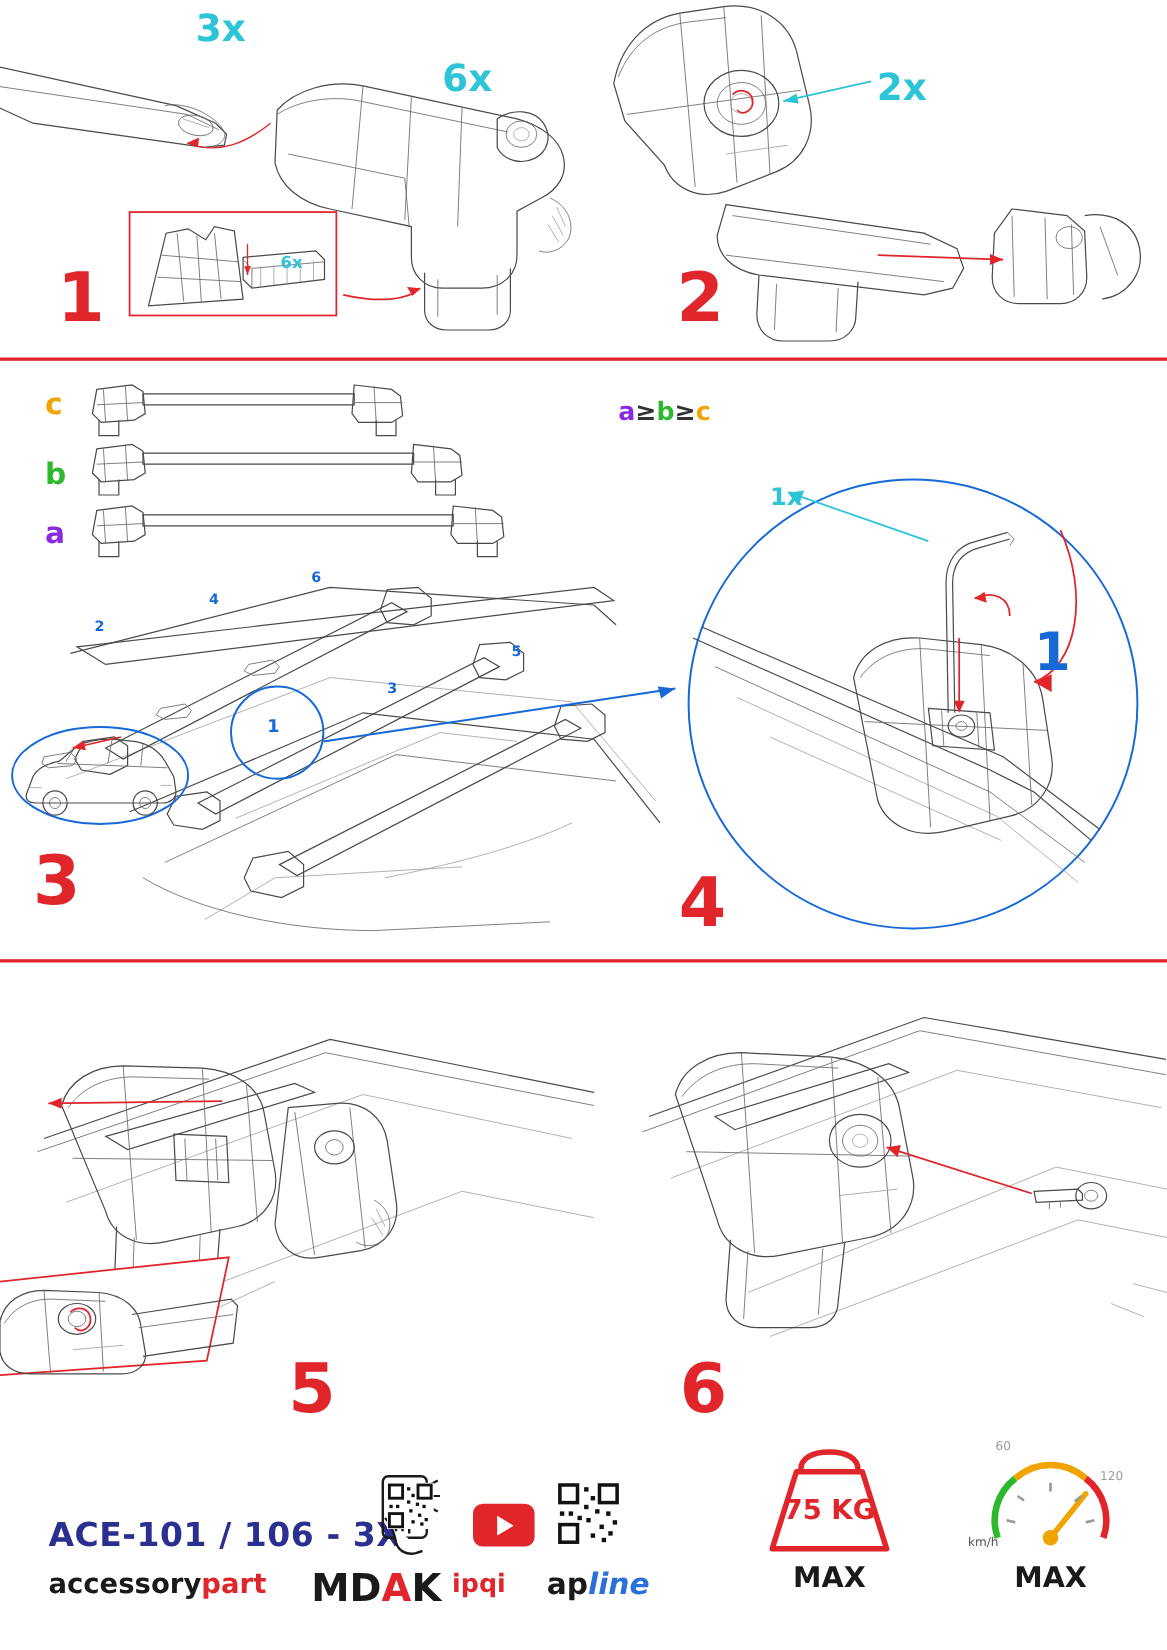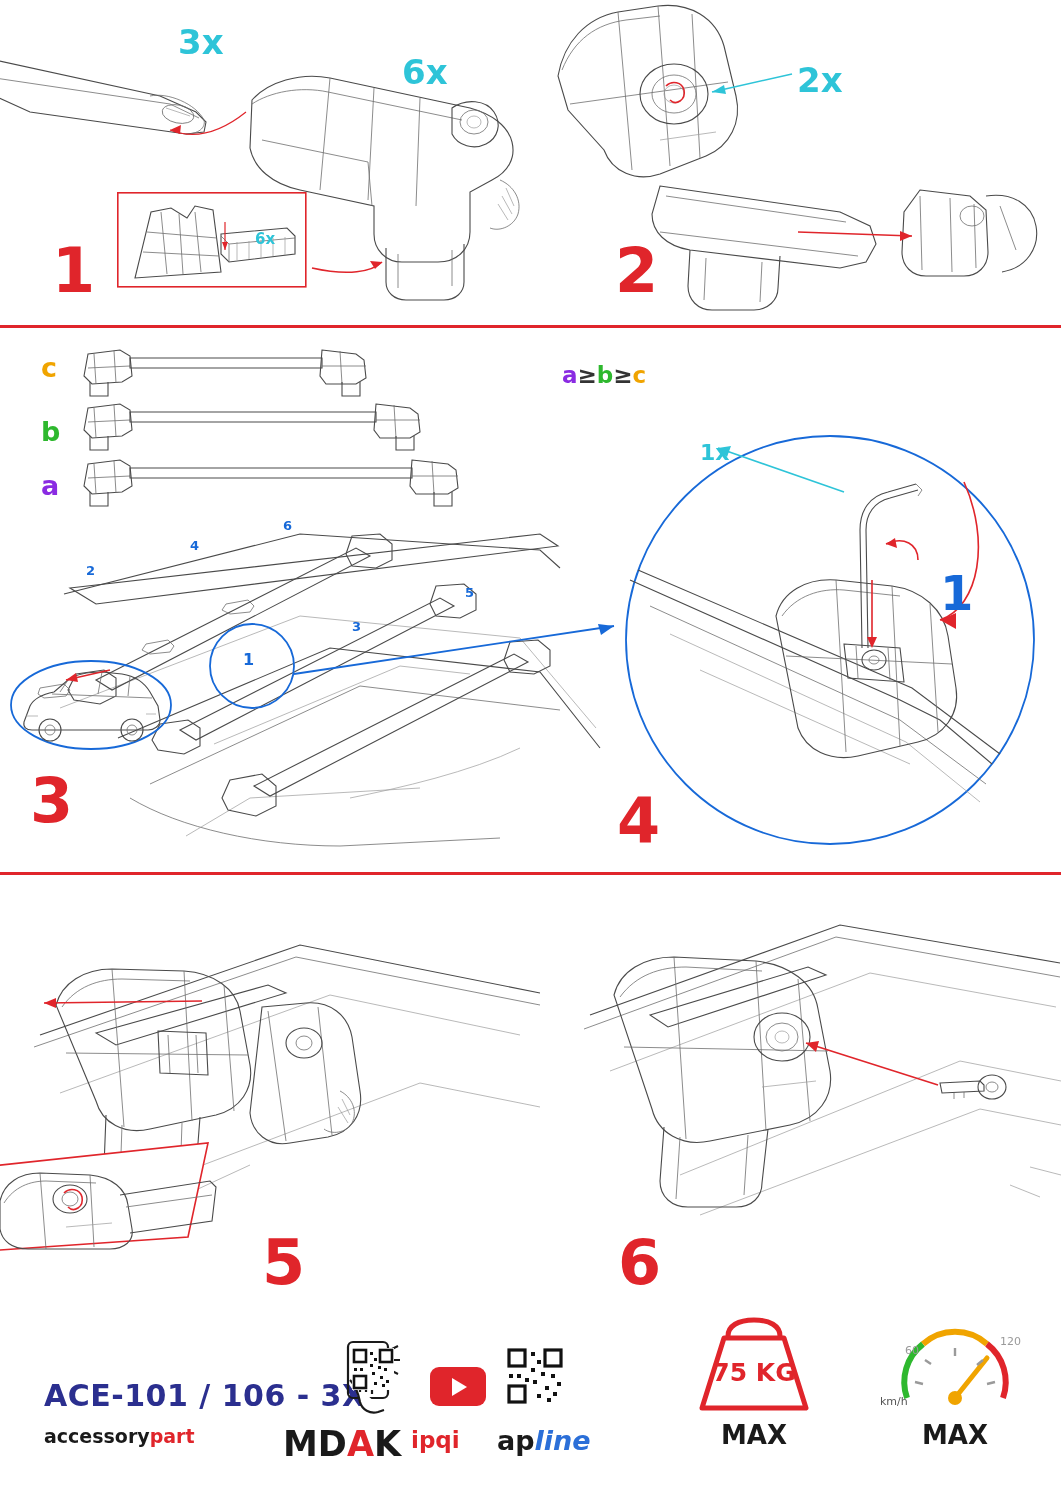--- a/index.html
+++ b/index.html
@@ -42,21 +42,21 @@
   #step6 { left:618px; top:1232px; }
 
   
   .qty {
     position:absolute;
     color:#2ec4d8;
     font-size:34px;
     font-weight:bold;
     font-family:"DejaVu Sans", sans-serif;
   }
-  #qty3x { left:178px; top:22px; }
+  #qty3x { left:178px; top:6px; }
   #qty6x { left:402px; top:52px; }
   #qty2x { left:797px; top:60px; }
   #qty1x { left:700px; top:440px; font-size:22px; }
   #qty6small { left:255px; top:230px; font-size:15px; color:#2ec4d8; }
 
   
   .letter { position:absolute; font-size:27px; font-weight:bold; }
   #letA { left:41px; top:470px; color:#8a2be2; }
   #letB { left:41px; top:416px; color:#2eb82e; }
   #letC { left:41px; top:352px; color:#f0a400; }
@@ -96,21 +96,21 @@
   
   .footer { position:absolute; left:0; top:1360px; width:1061px; height:140px; }
   .model {
     position:absolute; left:44px; top:1378px;
     font-size:30px; font-weight:bold; color:#2b2f8f;
     font-family:"DejaVu Sans", sans-serif;
     letter-spacing:0.5px;
   }
   .brandrow {
     position:absolute; left:44px; top:1425px;
-    font-size:19px; font-weight:bold;
+    font-size:25px; font-weight:bold;
     font-family:"DejaVu Sans", sans-serif;
   }
   .brandrow .accessory { color:#1a1a1a; }
   .brandrow .part { color:#e0252b; }
 
   .mdak {
     position:absolute; left:283px; top:1424px;
     font-size:35px; font-weight:bold; color:#1a1a1a;
   }
   .mdak .red { color:#e0252b; }
@@ -155,21 +155,21 @@
   .gauge { position:absolute; left:895px; top:1312px; width:120px; height:108px; }
   .gauge-label {
     position:absolute; left:880px; top:1420px; width:150px; text-align:center;
     font-size:26px; font-weight:bold; color:#1a1a1a;
   }
   .kmh {
     position:absolute; left:880px; top:1395px; width:150px; text-align:left;
     font-size:11px; color:#555;
   }
   .gnum { position:absolute; font-size:11px; color:#9a9a9a; }
-  #g60 { left:905px; top:1344px; }
+  #g60 { left:905px; top:1308px; }
   #g120 { left:1000px; top:1335px; }
 
   svg { display:block; overflow:visible; }
   .ln { fill:none; stroke:#4a4a4a; stroke-width:1.1; }
   .ln-thin { fill:none; stroke:#6e6e6e; stroke-width:0.8; }
   .ln-light { fill:none; stroke:#9b9b9b; stroke-width:0.7; }
   .red { fill:none; stroke:#e0252b; stroke-width:1.6; }
   .redthin { fill:none; stroke:#e0252b; stroke-width:1.2; }
   .blue { fill:none; stroke:#1769d8; stroke-width:1.8; }
   .cyan { fill:none; stroke:#2ec4d8; stroke-width:1.6; }

